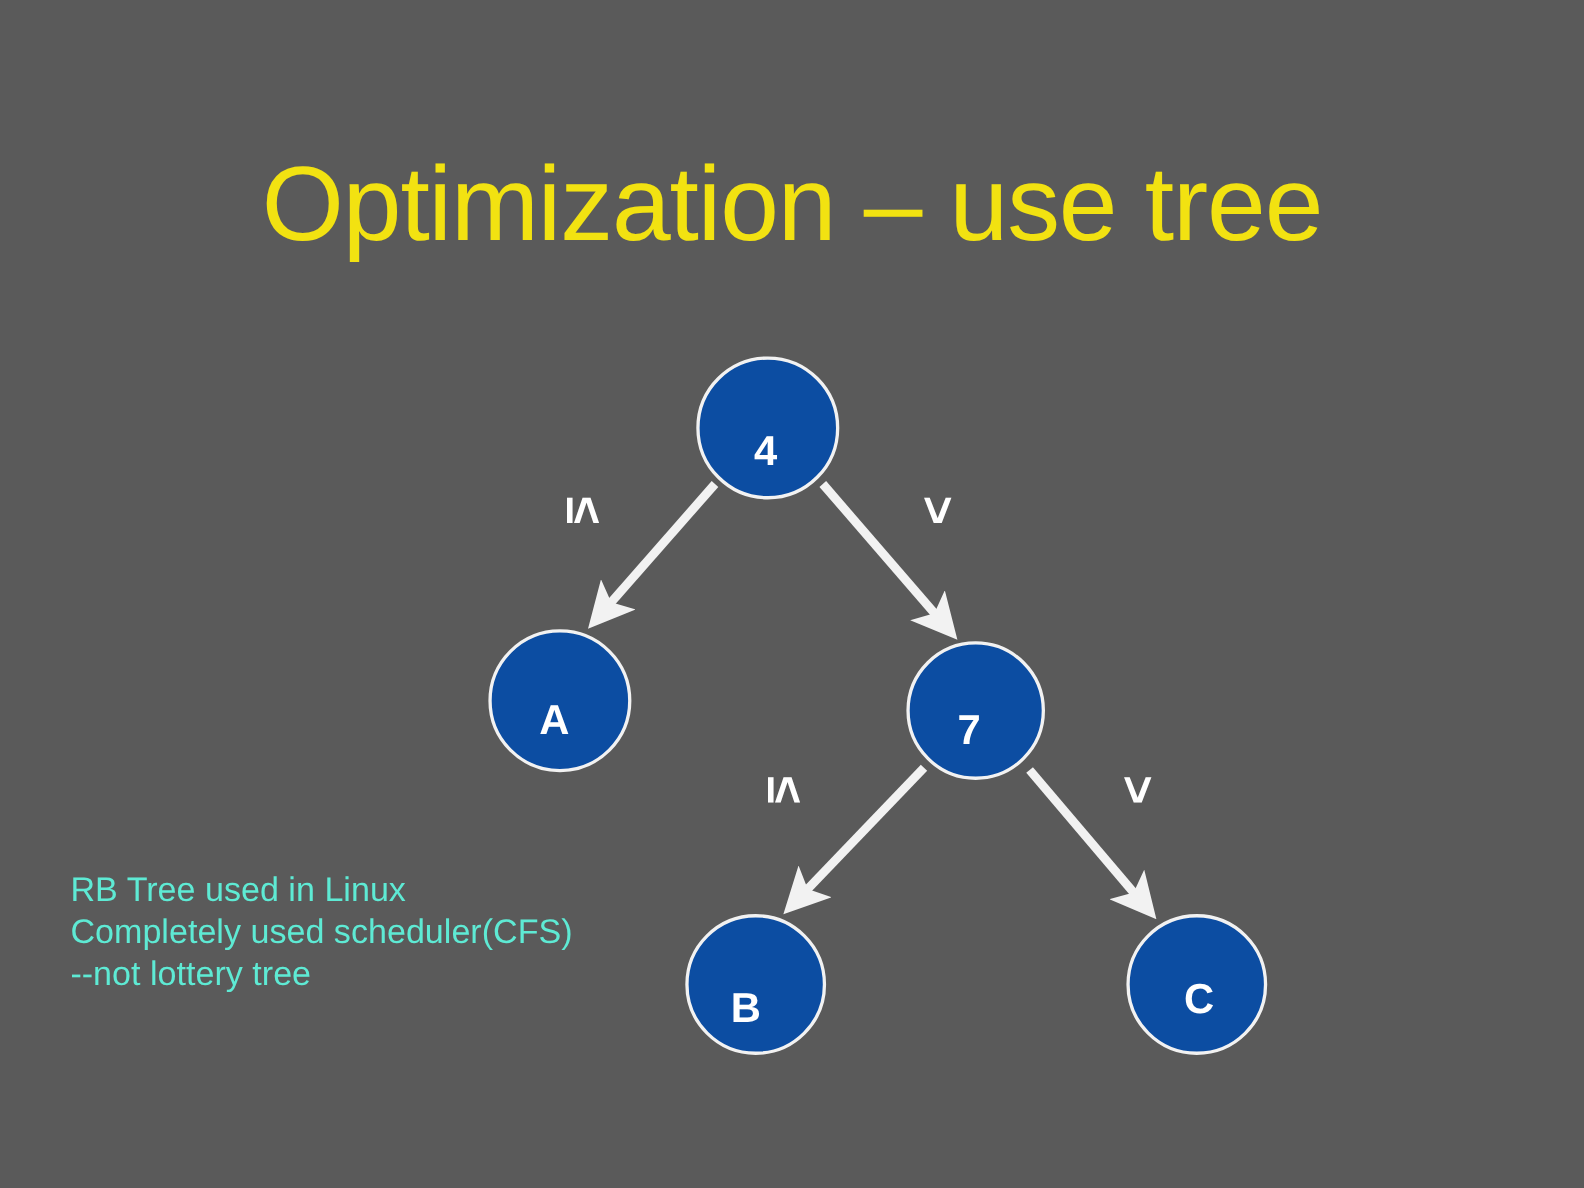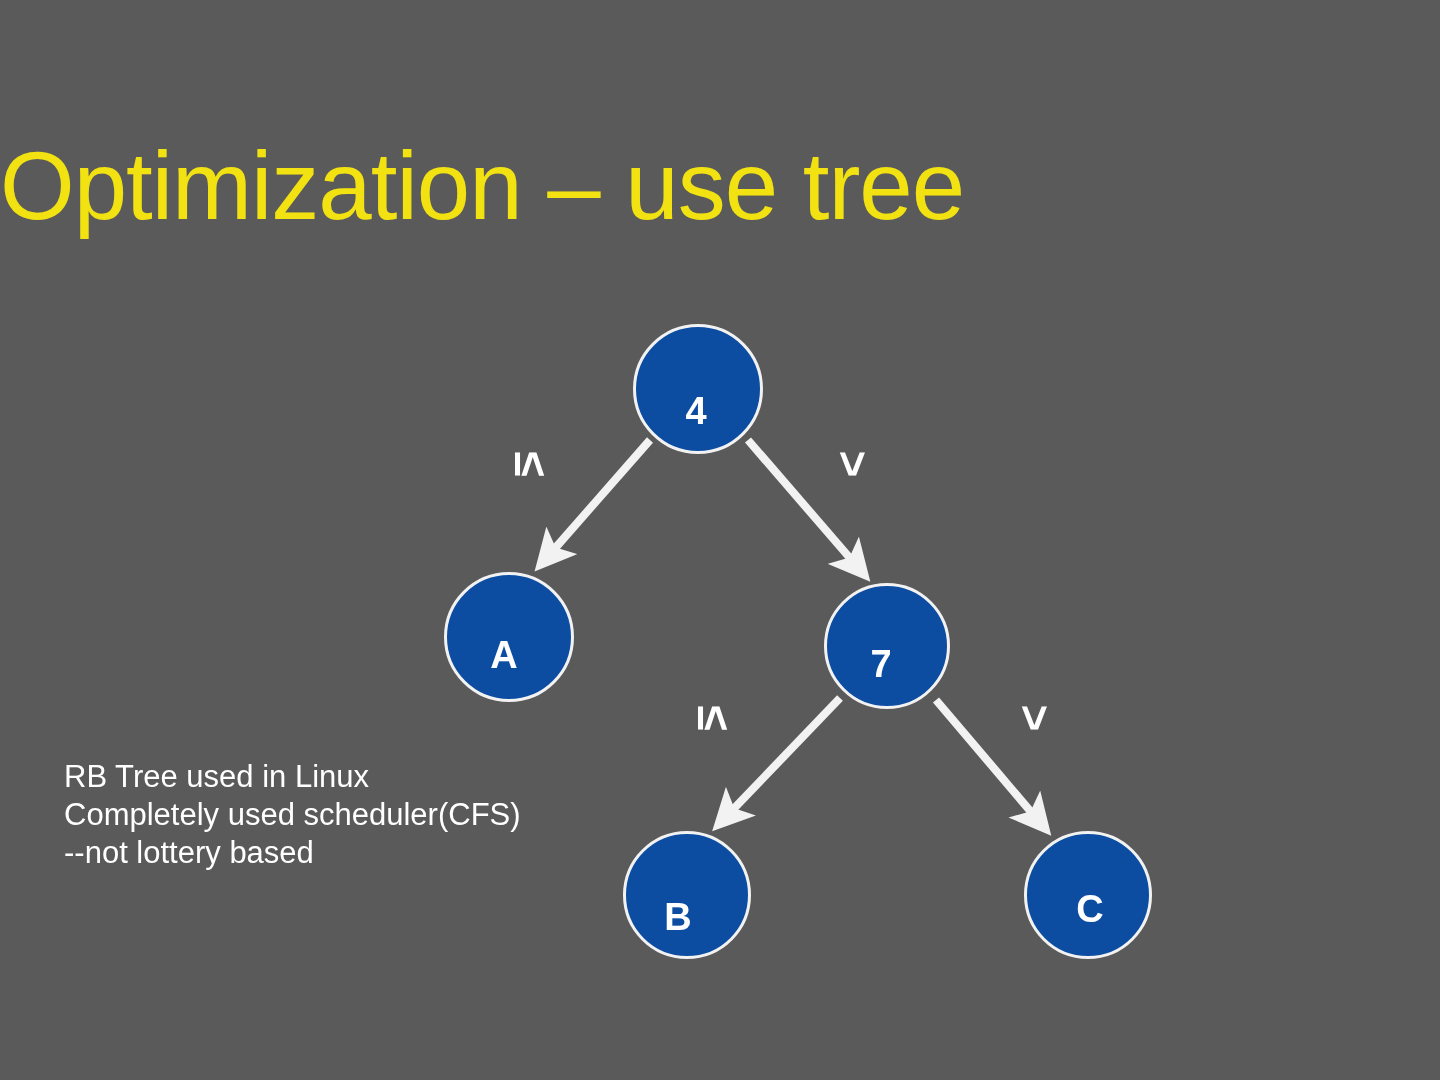--- a/index.html
+++ b/index.html
@@ -17,20 +17,21 @@
     font-family: "Liberation Sans", sans-serif;
     -webkit-font-smoothing: antialiased;
   }
 
   
   #slide-title {
     position: absolute;
     left: 0;
     top: 138px;
     width: 1440px;
+    text-align: center;
     color: #f2e211;
     font-size: 96px;
     font-weight: 400;
     line-height: 1.0;
     letter-spacing: -1px;
     white-space: nowrap;
   }
 
   
   #edge-layer {
@@ -79,22 +80,22 @@
     transform-origin: 50% 50%;
     width: 52px;
     height: 52px;
     text-align: center;
   }
 
   
   #body-note {
     position: absolute;
     left: 64px;
-    top: 758px;
-    color: #ffffff;
+    top: 790px;
+    color: #5eead4;
     font-size: 31px;
     line-height: 38px;
     font-weight: 400;
     white-space: nowrap;
   }
   #body-note div { white-space: nowrap; }
 </style>
 </head>
 <body>
 
@@ -142,16 +143,16 @@
 
   <div class="edge-label" style="left:824px; top:438px;">&gt;</div>
 
   <div class="edge-label" style="left:685px; top:692px;">≤</div>
 
   <div class="edge-label" style="left:1006px; top:692px;">&gt;</div>
 
   <div id="body-note">
     <div>RB Tree used in Linux</div>
     <div>Completely used scheduler(CFS)</div>
-    <div>--not lottery based</div>
+    <div>--not lottery tree</div>
   </div>
 
 </div>
 
 </body></html>

